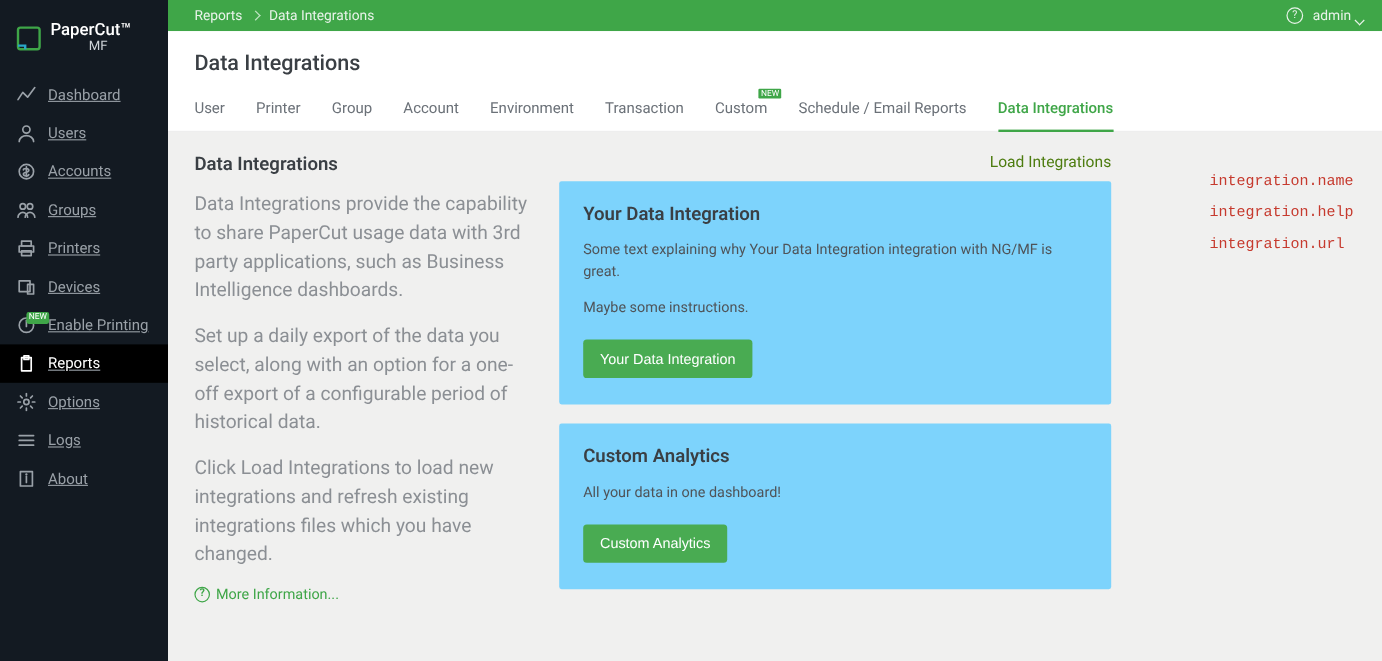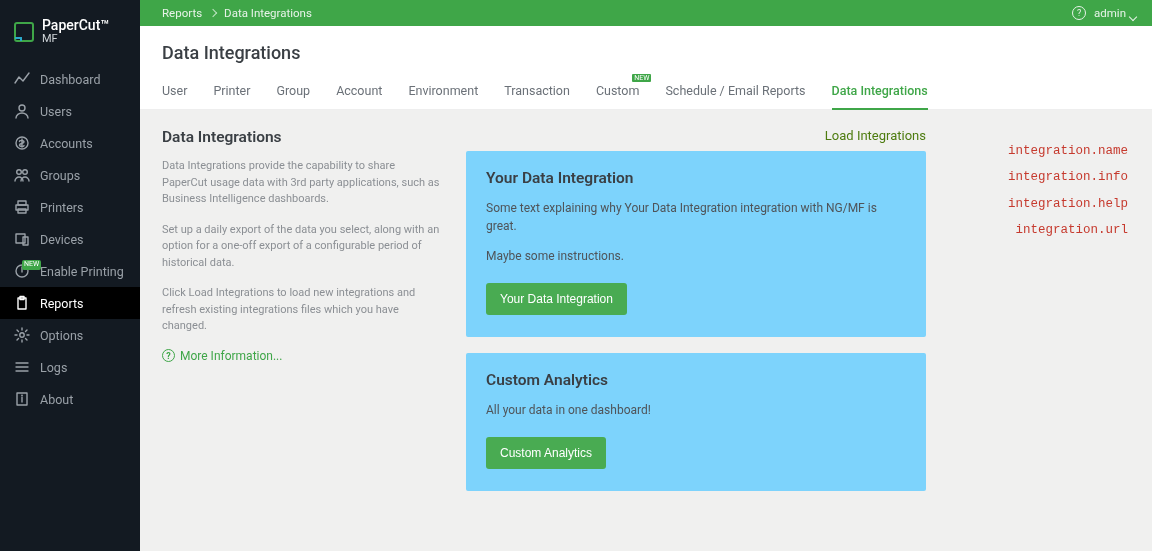--- a/index.html
+++ b/index.html
@@ -38,22 +38,23 @@
       color: #fff;
       font-size: 14px;
       font-weight: 500;
       line-height: 1.1;
     }
     .brand-sub {
       display: block;
       font-size: 11px;
       font-weight: 400;
       color: #cfd4d8;
-    }
-    .nav-list { list-style: none; }
+      margin-left: 32px;
+    }
+    .nav-list { list-style: none; text-decoration: underline; }
     .nav-item {
       display: flex;
       align-items: center;
       gap: 10px;
       padding: 8px 14px;
       font-size: 12.5px;
       color: #9aa1a8;
       cursor: pointer;
       position: relative;
     }
@@ -157,21 +158,21 @@
       position: relative;
     }
     .left-col { width: 280px; flex-shrink: 0; }
     .section-title {
       font-size: 15.5px;
       font-weight: 600;
       color: #3a3f44;
       margin-bottom: 12px;
     }
     .help-text {
-      font-size: 11px;
+      font-size: 16px;
       color: #8b8f94;
       line-height: 1.5;
       margin-bottom: 14px;
     }
     .more-info {
       color: #3fa648;
       font-size: 12px;
       display: flex;
       align-items: center;
       gap: 5px;
@@ -220,21 +221,21 @@
     }
     .right-annotations {
       position: absolute;
       right: 24px;
       top: 28px;
       font-family: "Courier New", monospace;
       font-size: 12.5px;
       color: #c63a2e;
       line-height: 2.1;
     }
-    .right-annotations div { white-space: nowrap; text-align: right; }
+    .right-annotations div { white-space: nowrap; }
   </style>
 </head>
 <body>
 
 <aside class="sidebar">
   <div class="brand">
     <span class="brand-logo">
       <svg viewBox="0 0 24 24" width="24" height="24">
         <rect x="3" y="3" width="18" height="18" rx="2" fill="none" stroke="#3fa648" stroke-width="2"></rect>
         <path d="M3 18 L9 18 L9 21" fill="none" stroke="#2aa8c9" stroke-width="2"></path>
@@ -419,18 +420,17 @@
 
       <div class="card">
         <h3 class="card-title">Custom Analytics</h3>
         <p class="card-text">All your data in one dashboard!</p>
         <button class="btn">Custom Analytics</button>
       </div>
     </div>
 
     <div class="right-annotations">
       <div>integration.name</div>
-      <div>integration.info</div>
       <div>integration.help</div>
       <div>integration.url</div>
     </div>
   </div>
 </main>
 
 </body></html>

